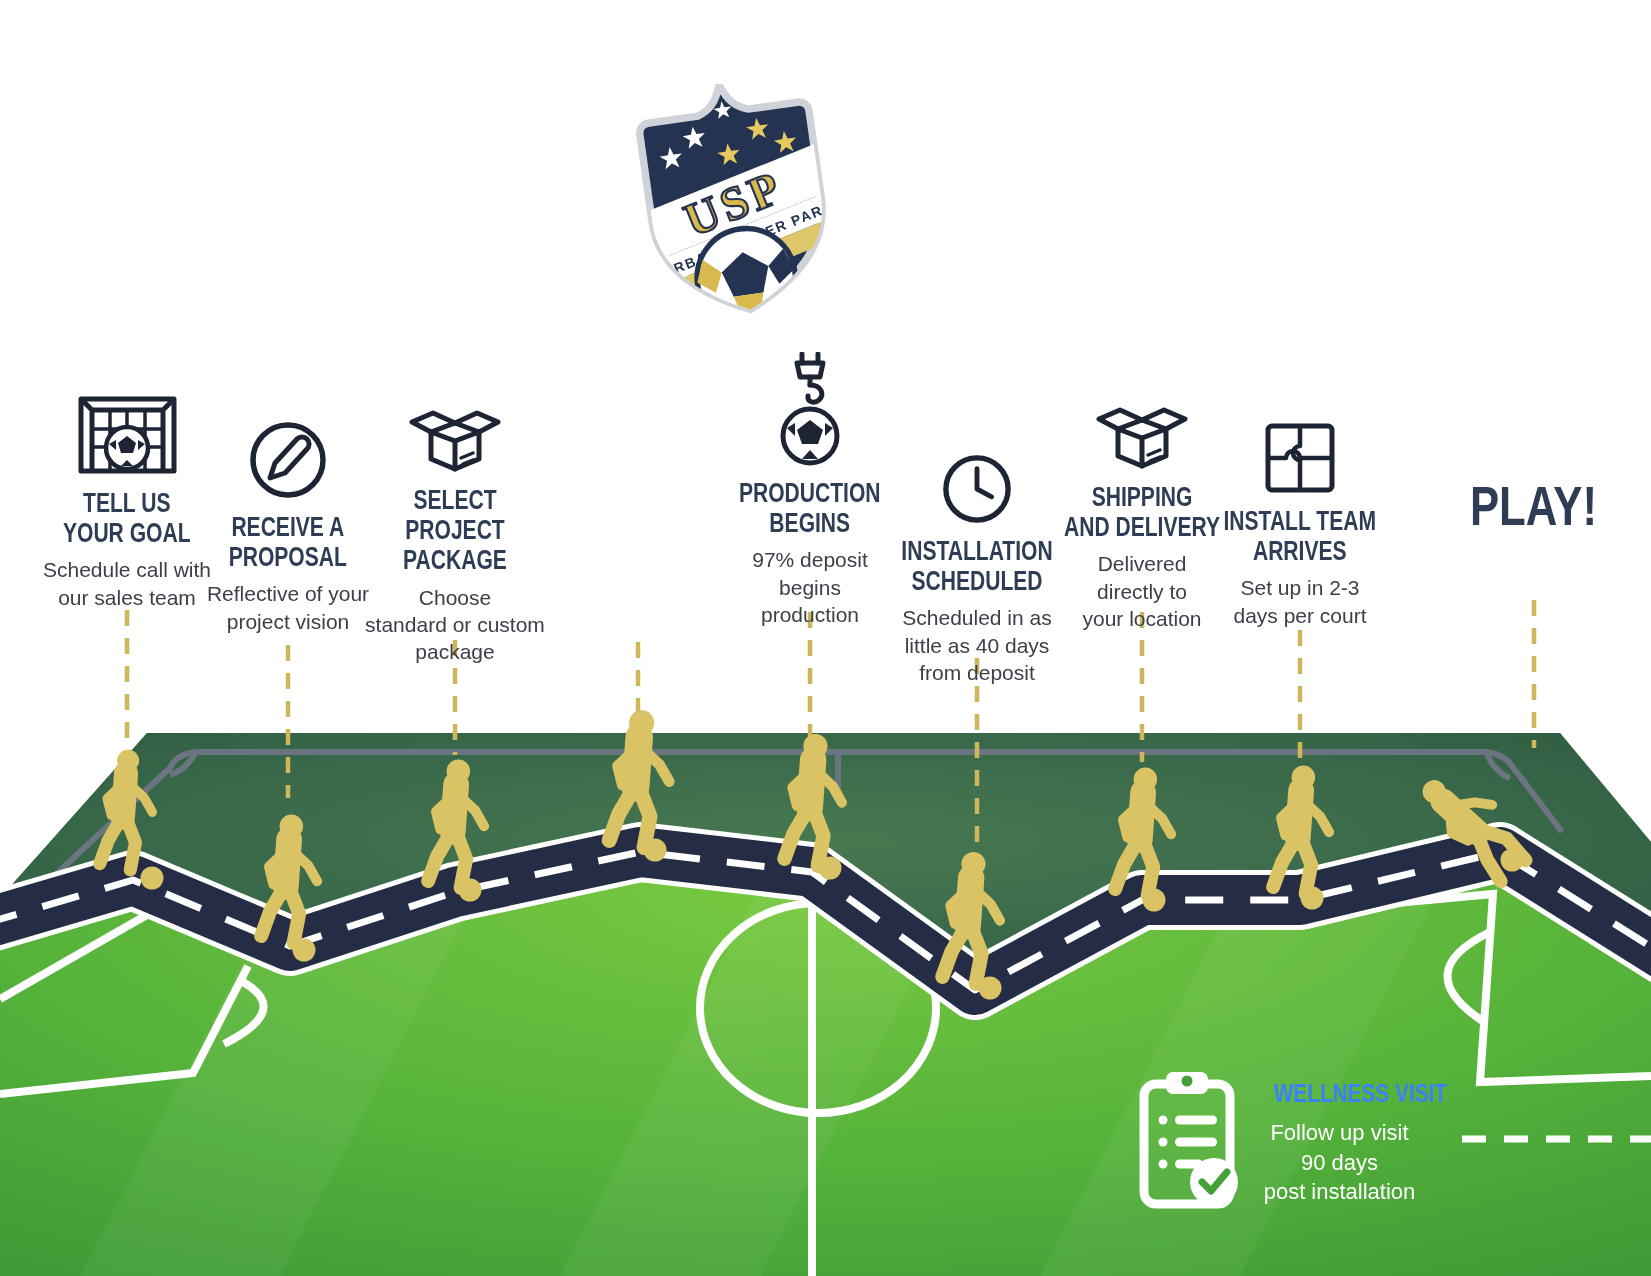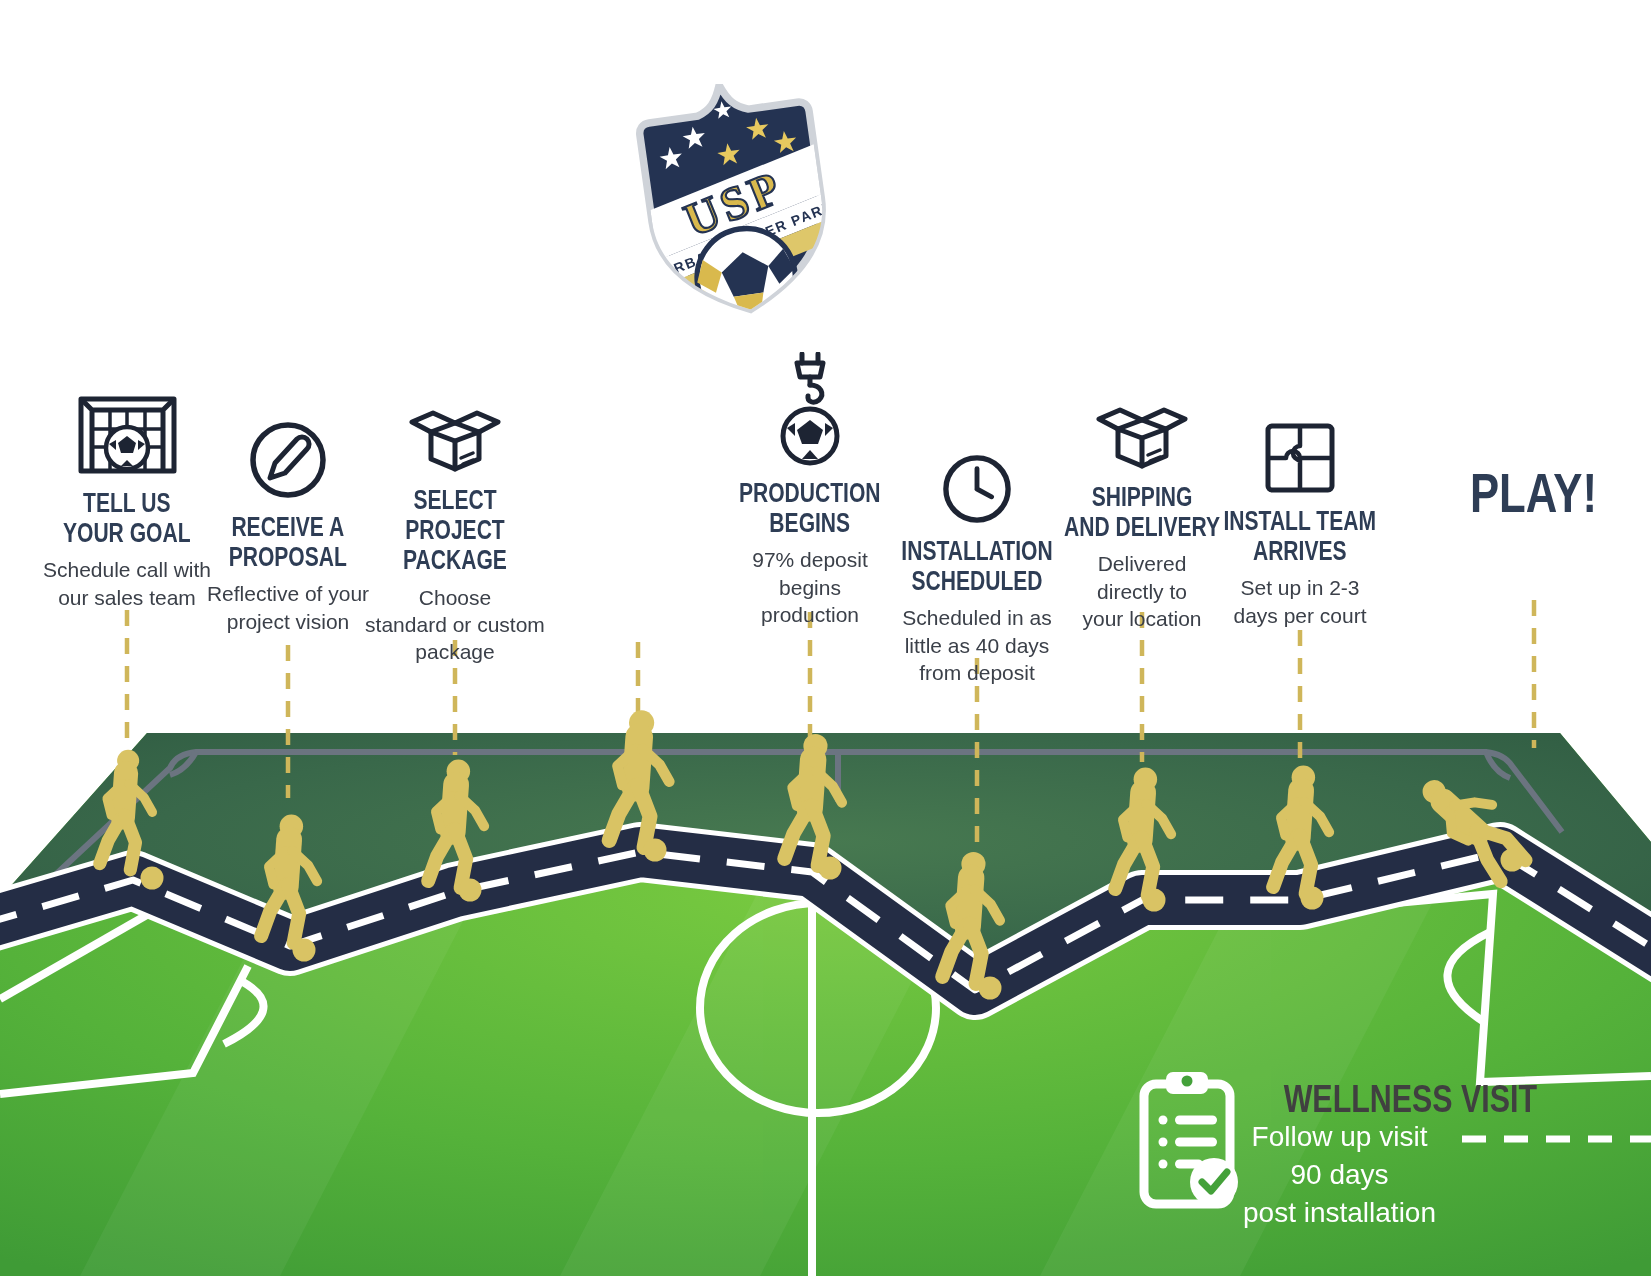--- a/index.html
+++ b/index.html
@@ -14,27 +14,27 @@
   .t-plan{left:348px;top:134px;font-size:178px;line-height:0.9;}
   .t-game .cond{transform:scaleX(0.46);}
   .t-plan .cond{transform:scaleX(0.50);}
   .cond{display:inline-block;transform-origin:0 0;}
   
   .step{position:absolute;width:230px;text-align:center;}
   .step .iconbox{display:flex;align-items:flex-end;justify-content:center;}
   .step-title{font-weight:bold;font-size:27px;line-height:1.12;color:#2e3d55;margin-top:12px;}
   .step-title .cond2{display:inline-block;transform:scaleX(0.78);transform-origin:50% 0;white-space:pre-line;}
   .step-desc{font-size:21px;line-height:1.3;color:#3b4049;margin-top:8px;white-space:pre-line;}
-  .play-title{font-size:56px;margin-top:4px;}
+  .play-title{font-size:56px;margin-top:17px;}
   
   .wellness-title{position:absolute;left:1252px;top:1078px;width:175px;text-align:center;
-     font-weight:bold;font-size:38px;color:#404040;}
+     font-weight:bold;font-size:26px;color:#3b82f6;}
   .wellness-title .cond2{display:inline-block;transform:scaleX(0.8);transform-origin:50% 0;white-space:nowrap;}
   .wellness-desc{position:absolute;left:1232px;top:1118px;width:215px;text-align:center;
-     font-size:28px;line-height:1.35;color:#ffffff;white-space:pre-line;}
+     font-size:22px;line-height:1.35;color:#ffffff;white-space:pre-line;}
   svg{display:block;}
 </style>
 </head>
 <body>
 
 <div class="canvas">
 
   <svg class="layer" width="1651" height="1276" viewBox="0 0 1651 1276">
     <defs>
       <radialGradient id="gDark" cx="50%" cy="42%" r="75%">

